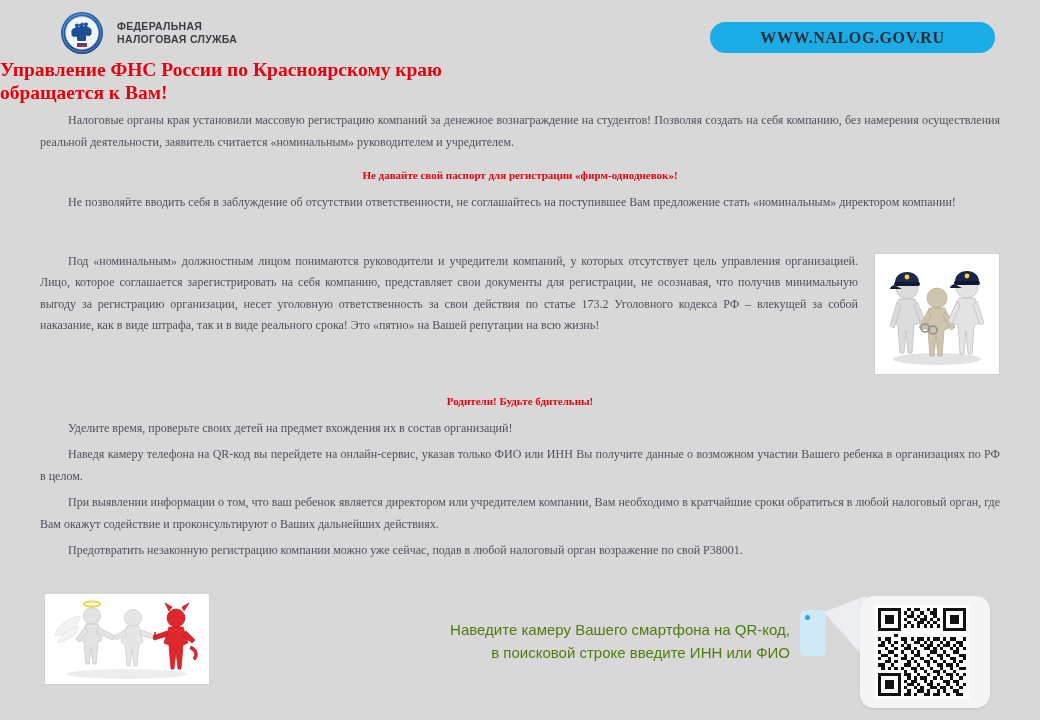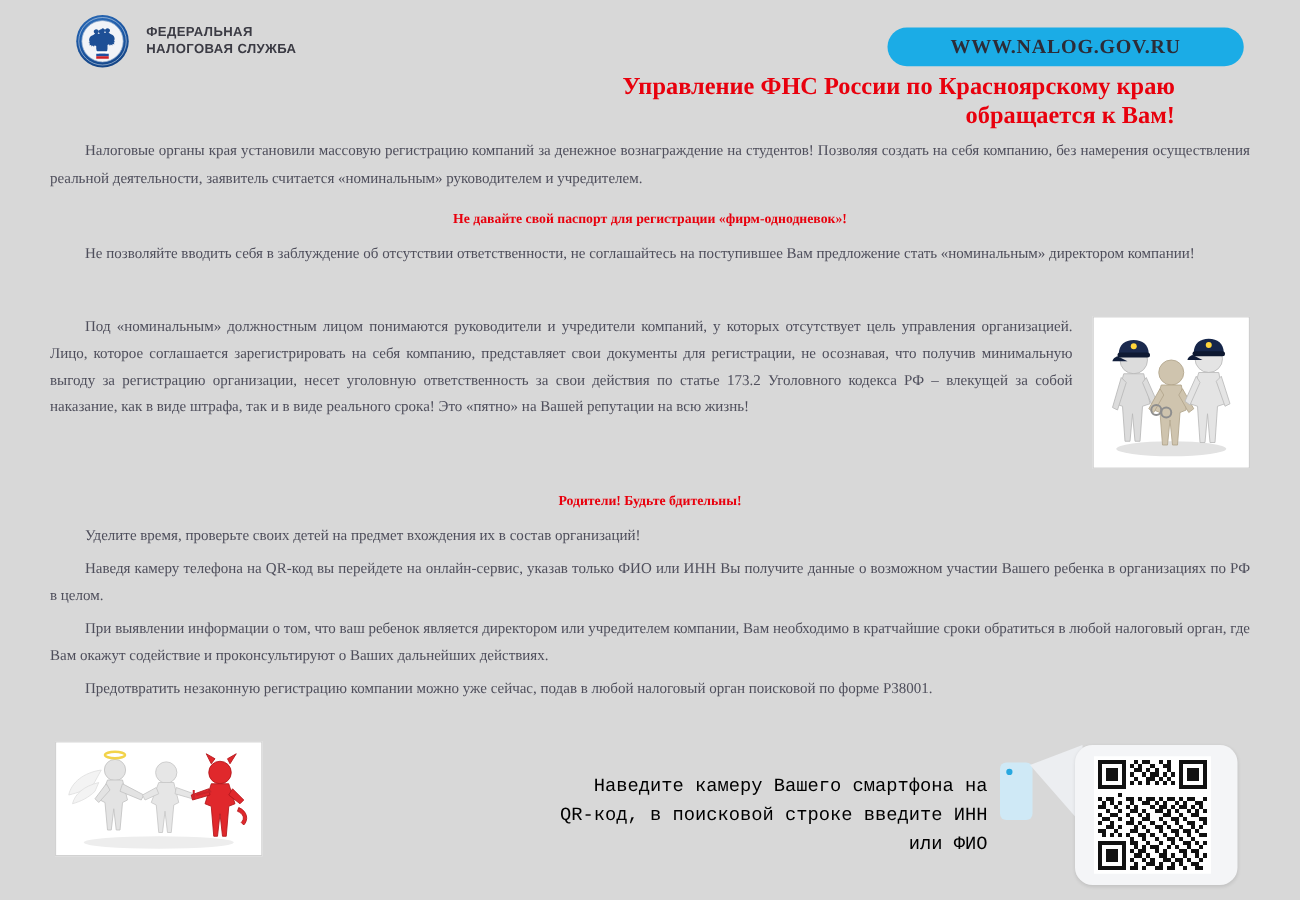--- a/index.html
+++ b/index.html
@@ -74,26 +74,25 @@
     justify-content: center;
     box-sizing: border-box;
   }
 
   
   .main-title {
     position: absolute;
     left: 0;
     top: 58px;
     width: 895px;
-    text-align: right;
+    text-align: left;
     color: #e8000d;
     font-weight: bold;
     font-size: 19.5px;
     line-height: 23px;
-    margin-left: 45px;
   }
   .main-title span { display: block; }
 
   .sub-title {
     text-align: center;
     color: #e8000d;
     font-weight: bold;
     font-size: 11px;
     line-height: 22px;
     margin: 11px 0 6px 0;
@@ -151,22 +150,22 @@
     box-sizing: border-box;
   }
   .qr-caption {
     position: absolute;
     left: 440px;
     top: 30px;
     width: 350px;
     text-align: right;
     font-size: 15px;
     line-height: 23px;
-    color: #000000;
-    font-family: Liberation Mono, monospace;
+    color: #4d7c0f;
+    font-family: Liberation Sans, sans-serif;
   }
   .qr-card {
     position: absolute;
     left: 860px;
     top: 8px;
     width: 130px;
     height: 112px;
     background: #f4f5f7;
     border-radius: 14px;
     box-shadow: 0 1px 3px rgba(0,0,0,0.10);
@@ -312,21 +311,21 @@
         </svg>
       </div>
       <p class="body">Под «номинальным» должностным лицом понимаются руководители и учредители компаний, у которых отсутствует цель управления организацией. Лицо, которое соглашается зарегистрировать на себя компанию, представляет свои документы для регистрации, не осознавая, что получив минимальную выгоду за регистрацию организации, несет уголовную ответственность за свои действия по статье 173.2 Уголовного кодекса РФ – влекущей за собой наказание, как в виде штрафа, так и в виде реального срока! Это «пятно» на Вашей репутации на всю жизнь!</p>
     </div>
 
     <div class="sub-title">Родители! Будьте бдительны!</div>
 
     <p class="body">Уделите время, проверьте своих детей на предмет вхождения их в состав организаций!</p>
     <p class="body">Наведя камеру телефона на QR-код вы перейдете на онлайн-сервис, указав только ФИО или ИНН Вы получите данные о возможном участии Вашего ребенка в организациях  по РФ в целом.</p>
     <p class="body">При выявлении информации о том, что ваш ребенок является директором или учредителем компании, Вам необходимо в кратчайшие сроки обратиться в любой налоговый орган, где Вам окажут содействие и проконсультируют о Ваших дальнейших действиях.</p>
-    <p class="body">Предотвратить незаконную регистрацию компании можно уже сейчас, подав в любой налоговый орган поисковой по форме Р38001.</p>
+    <p class="body">Предотвратить незаконную регистрацию компании можно уже сейчас, подав в любой налоговый орган возражение по свой Р38001.</p>
   </div>
 
   <div class="bottom-row">
 
     <div class="photo-angel">
       <svg width="164" height="90" viewBox="0 0 164 90" aria-hidden="true">
         <rect width="164" height="90" fill="#ffffff"></rect>
         <ellipse cx="82" cy="80" rx="60" ry="5" fill="#ededed"></ellipse>
 
         <g fill="#f3f3f3" stroke="#dcdcdc" stroke-width="0.6">

